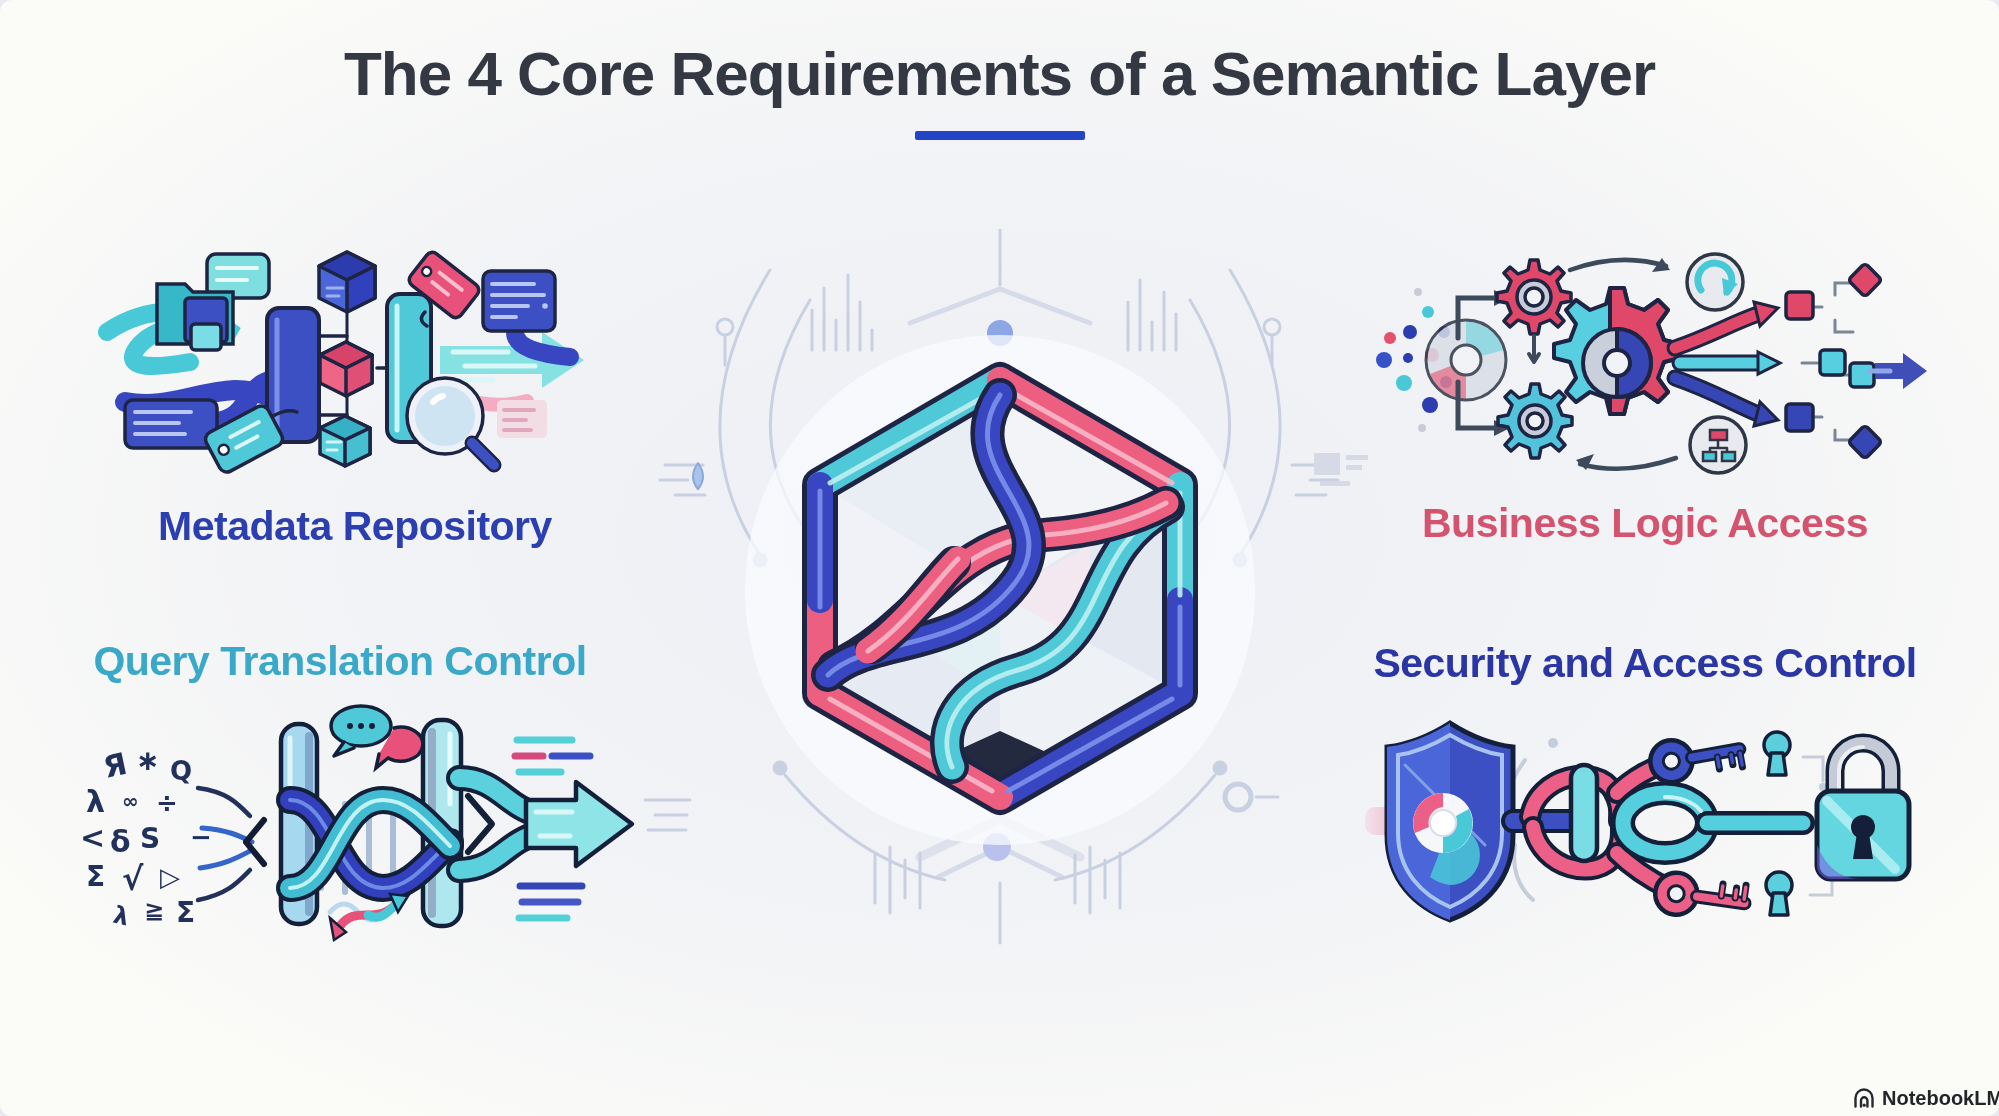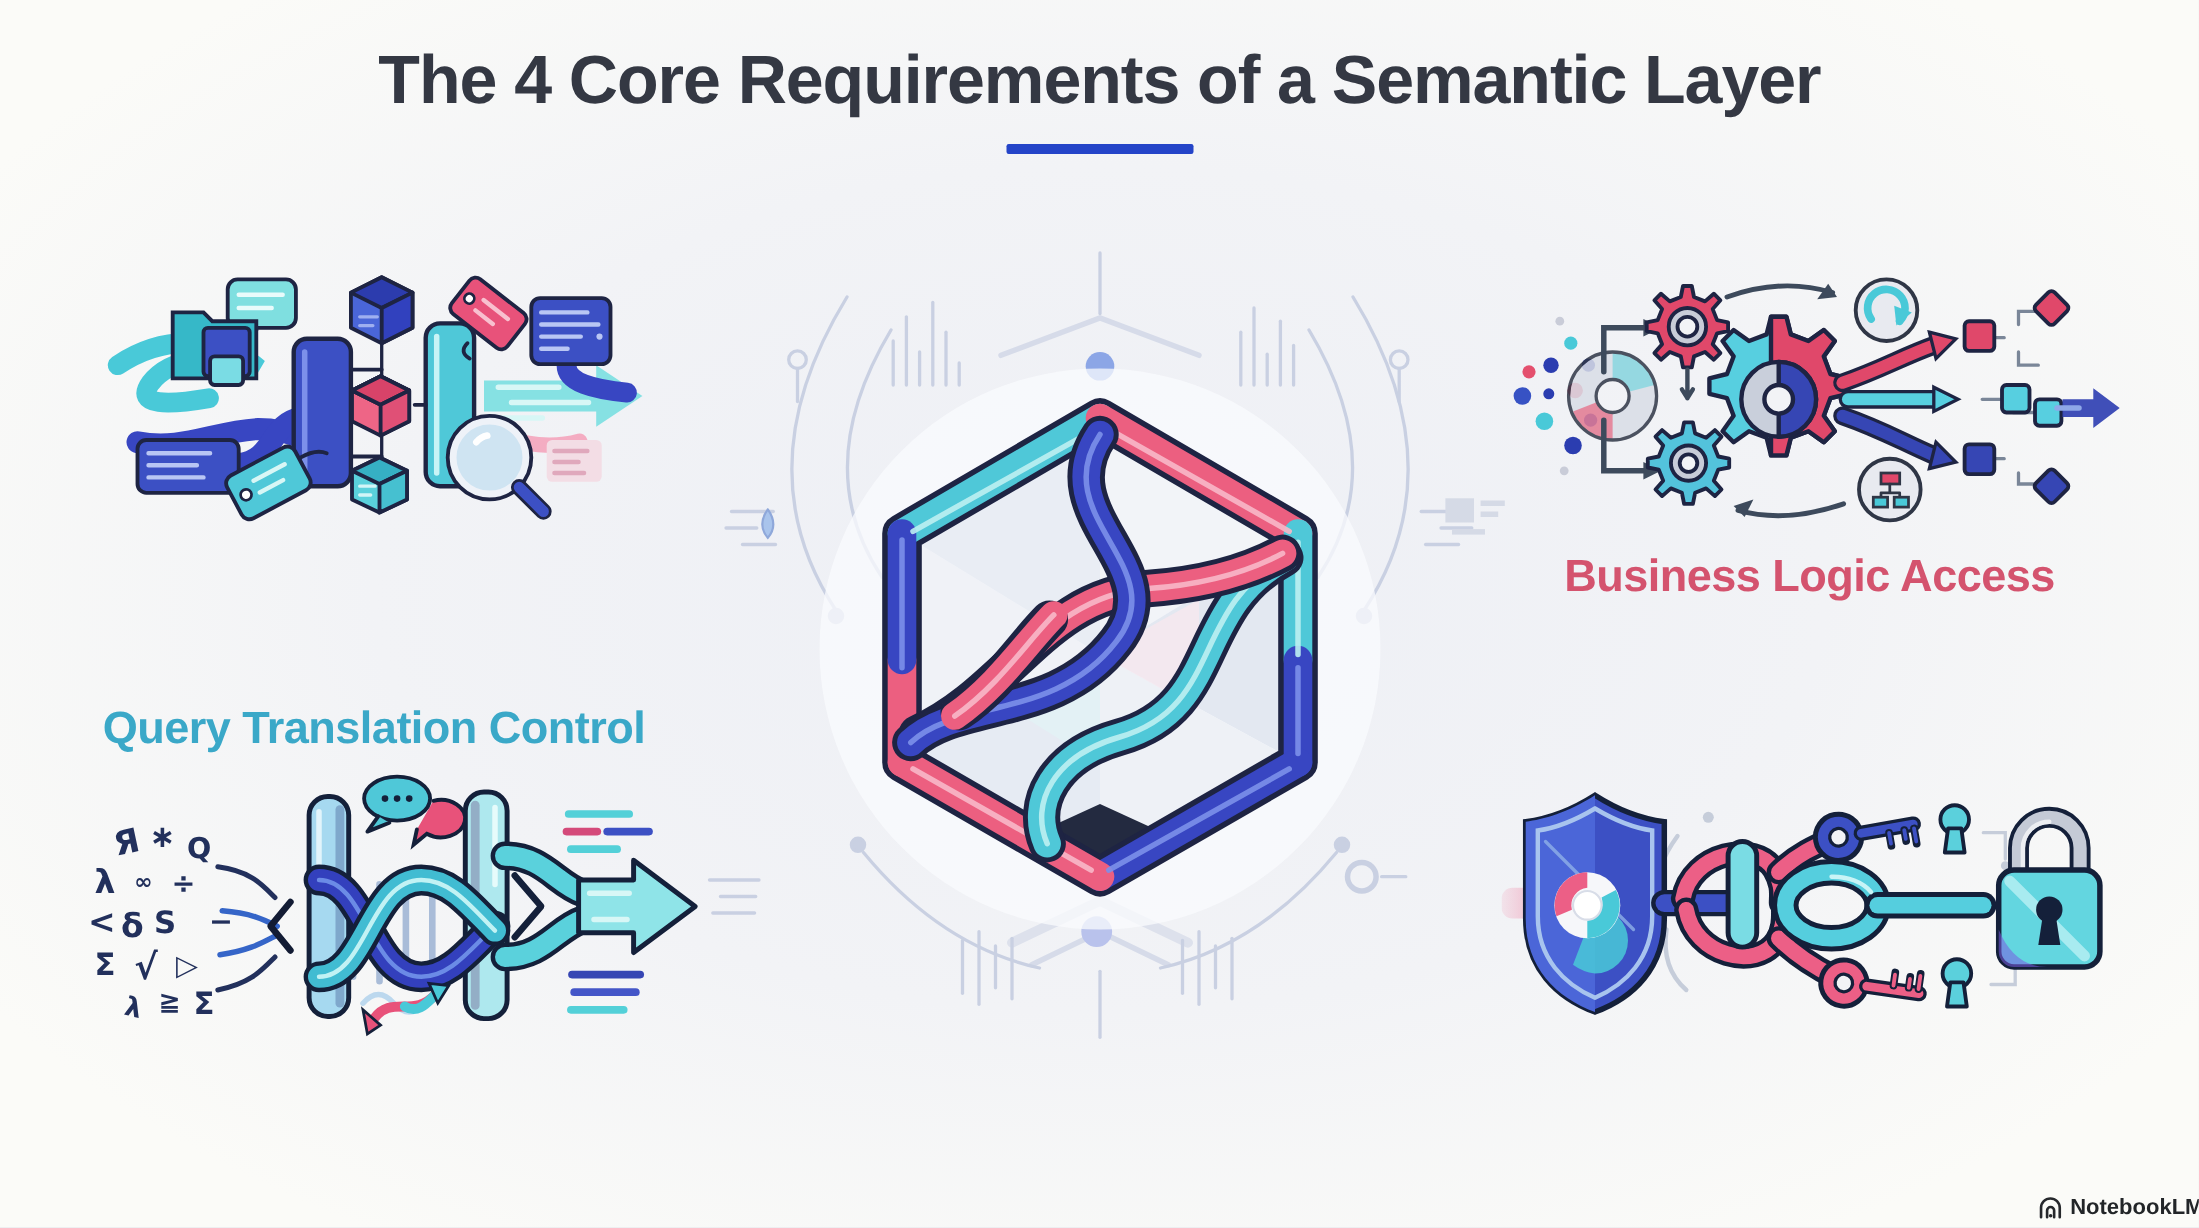--- a/index.html
+++ b/index.html
@@ -1,19 +1,20 @@
 <!DOCTYPE html>
 <html><head>
 <meta charset="utf-8">
 <style>
   html,body{margin:0;padding:0;background:#e9eaee;}
   .stage{
     position:relative;width:1999px;height:1116px;overflow:hidden;
     background:radial-gradient(ellipse 1200px 700px at 50% 48%, #edeff5 0%, #f2f3f6 55%, #fbfbf8 100%);
     font-family:"Liberation Sans",sans-serif;
+    border-radius:12px;
   }
   .title{
     position:absolute;left:0;right:0;top:38px;text-align:center;
     font-size:62px;font-weight:bold;color:#343843;letter-spacing:-1px;
   }
   .title-underline{
     position:absolute;left:915px;top:131px;width:170px;height:9px;
     background:#2444c8;border-radius:2px;
   }
   .label{
@@ -564,22 +565,24 @@
         <path d="M474,84 V66 a24,24 0 0 1 24,-24" stroke="#eceef2" stroke-width="4"></path>
         <rect x="452" y="86" width="92" height="88" rx="14" fill="#63d6e0" stroke="#14203a" stroke-width="5"></rect>
         <path d="M452,140 q14,34 44,34 h-30 a14,14 0 0 1 -14,-14 z" fill="#7a5ce0" opacity="0.55"></path>
         <path d="M462,96 L530,164" stroke="#b9f0f4" stroke-width="10" opacity="0.8"></path>
         <circle cx="498" cy="122" r="12" fill="#14203a"></circle>
         <path d="M492,128 L488,154 h20 L504,128 Z" fill="#14203a"></path>
       </g>
     </g>
   </svg>
 
+  <div class="label label-metadata">Metadata Repository</div>
   <div class="label label-business">Business Logic Access</div>
   <div class="label label-query">Query Translation Control</div>
+  <div class="label label-security">Security and Access Control</div>
 
   <div class="watermark">
     <svg width="24" height="24" viewBox="0 0 24 24">
       <g fill="none" stroke="#26282c" stroke-width="2.4" stroke-linecap="round">
         <path d="M3.5,20.5 V12 A8.5,8.5 0 0 1 20.5,12 V20.5"></path>
         <path d="M9,20.5 V14.5 A3.2,3.2 0 0 1 15.4,14.5 V20.5"></path>
       </g>
       <circle cx="12.2" cy="19.2" r="1.6" fill="#26282c"></circle>
     </svg>
     <span>NotebookLM</span>

